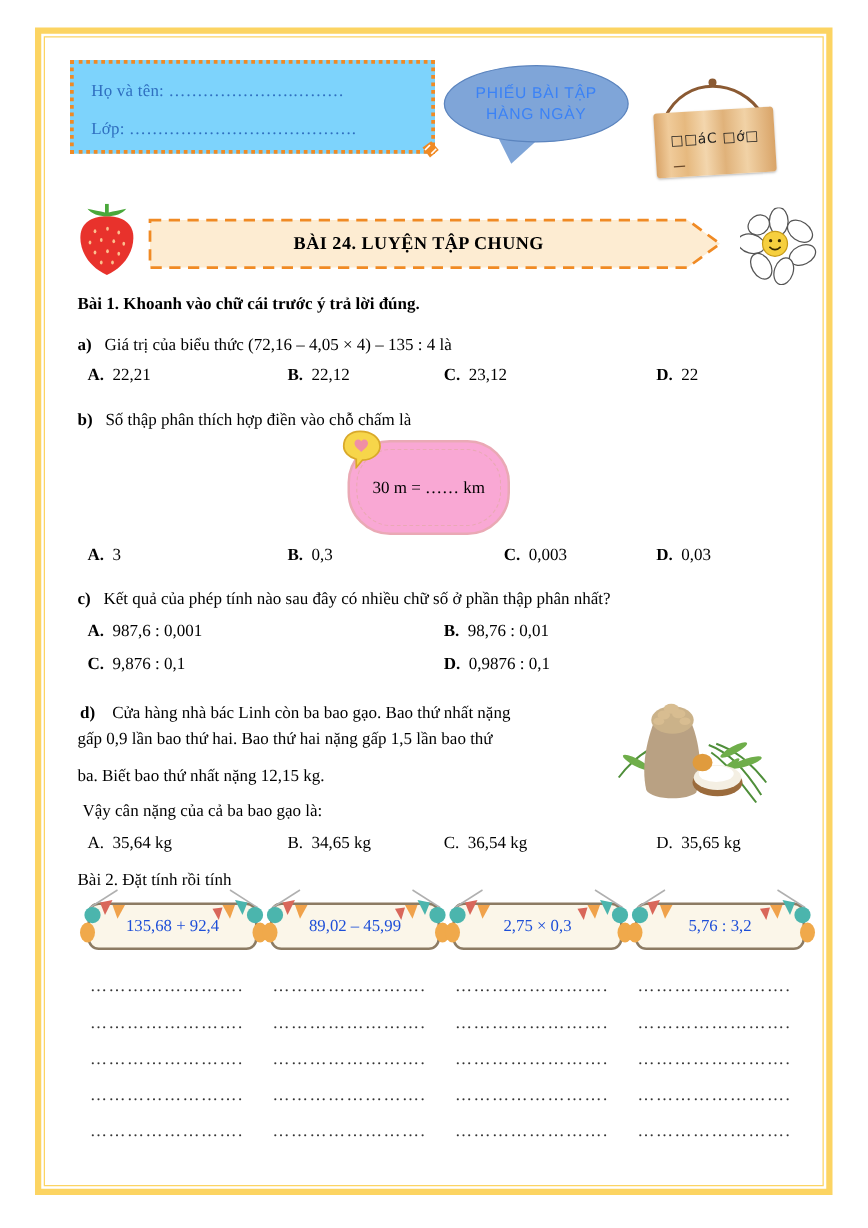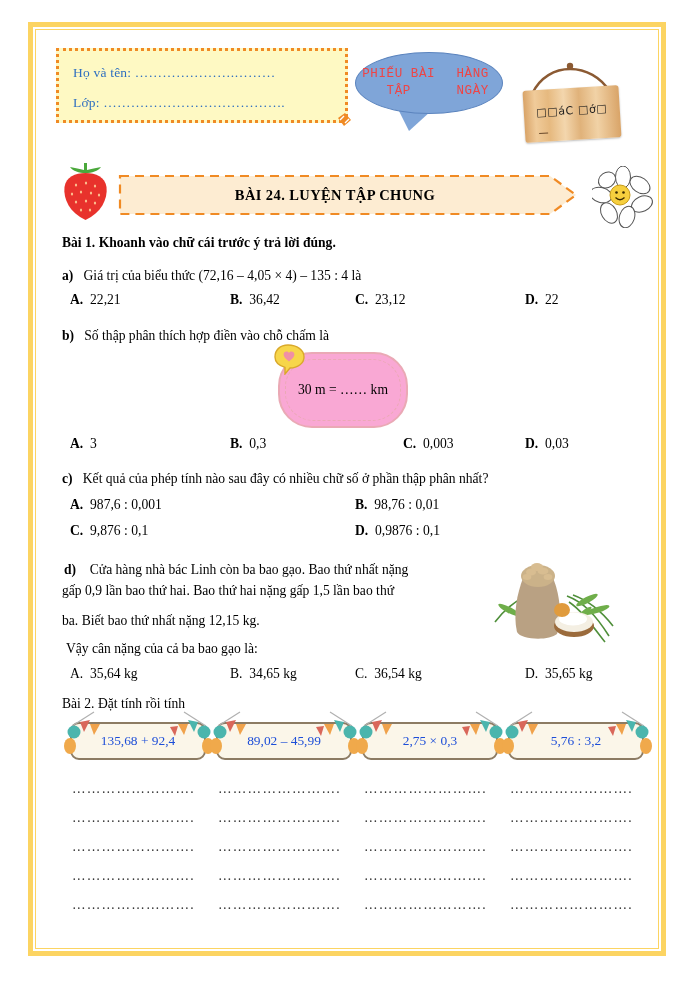--- a/index.html
+++ b/index.html
@@ -38,21 +38,21 @@
     box-sizing: border-box;
   }
 
   
   .name-box {
     position: absolute;
     left: 56px;
     top: 48px;
     width: 292px;
     height: 75px;
-    background: #fef9c3;
+    background: #7dd3fc;
     border: 3px dotted #f08a24;
     box-sizing: border-box;
   }
   .name-line {
     position: absolute;
     left: 14px;
     font-size: 13.5px;
     color: #2f6fc0;
     letter-spacing: .2px;
     white-space: nowrap;
@@ -89,25 +89,26 @@
     width: 0;
     height: 0;
     border-left: 10px solid transparent;
     border-right: 22px solid transparent;
     border-top: 20px solid #7fa5d8;
   }
   .bubble-text {
     position: absolute;
     inset: 0;
     display: flex;
+    flex-direction: column;
     align-items: center;
     justify-content: center;
     font-size: 12.5px;
-    font-family: Liberation Mono, monospace;
-    color: #ef4444;
+    font-family: Liberation Sans, sans-serif;
+    color: #3b82f6;
     letter-spacing: .6px;
     line-height: 1.35;
     text-align: center;
   }
 
   
   .sign {
     position: absolute;
     left: 518px;
     top: 58px;
@@ -358,21 +359,21 @@
     <span class="lead">a)</span>
     <span>&nbsp;</span>
     <span>Giá trị của biểu thức (72,16 – 4,05 × 4) – 135 : 4 là</span>
   </div>
   <div class="opt" style="left:70px; top:292px;">
     <span class="k">A.</span>
     <span>&nbsp;</span><span>22,21</span>
   </div>
   <div class="opt" style="left:230px; top:292px;">
     <span class="k">B.</span>
-    <span>&nbsp;</span><span>36,42</span>
+    <span>&nbsp;</span><span>22,12</span>
   </div>
   <div class="opt" style="left:355px; top:292px;">
     <span class="k">C.</span>
     <span>&nbsp;</span><span>23,12</span>
   </div>
   <div class="opt" style="left:525px; top:292px;">
     <span class="k">D.</span>
     <span>&nbsp;</span><span>22</span>
   </div>
 

